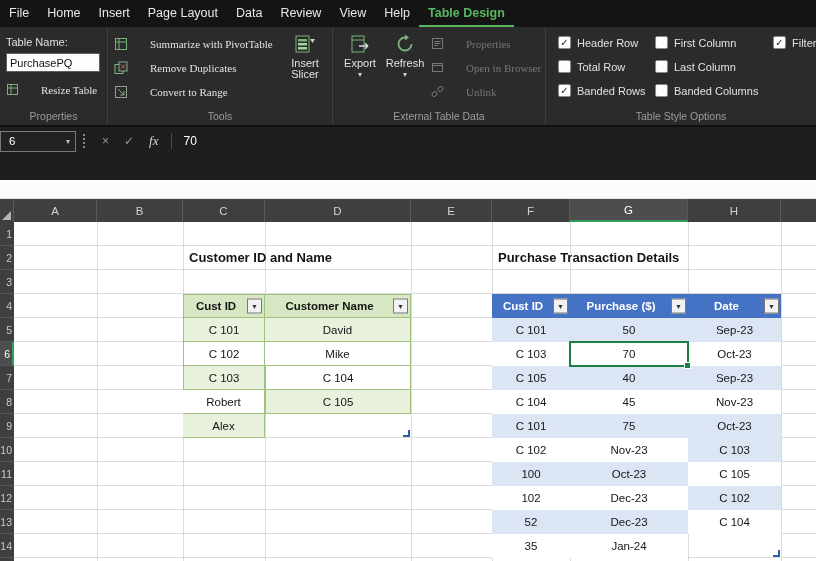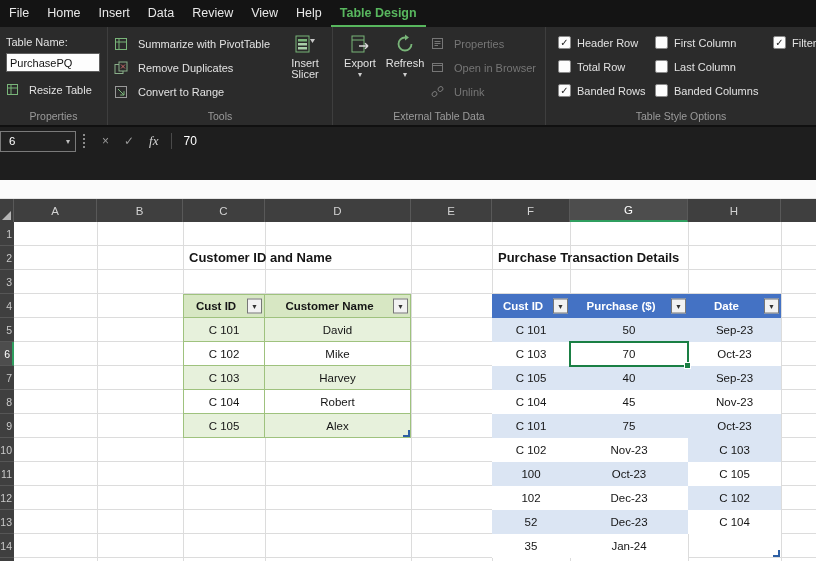--- a/index.html
+++ b/index.html
@@ -11,21 +11,21 @@
   .menubar{position:absolute;left:0;top:0;width:100%;height:27px;background:#141414;display:flex;}
   .mitem{display:flex;align-items:center;padding:0 9px;font-size:12.5px;color:#e8e8e8;border-bottom:2px solid transparent;white-space:nowrap;}
   .mitem.active{color:#58b75e;border-bottom-color:#58b75e;font-weight:600;}
 
   
   .ribbon{position:absolute;left:0;top:27px;width:100%;height:98px;background:#2b2b2b;}
   .rgroup{position:absolute;top:0;height:98px;border-right:1px solid #3e3e3e;}
   .g1{left:0;width:108px}.g2{left:108px;width:225px}.g3{left:333px;width:213px}.g4{left:546px;width:270px;border-right:none}
   .rgname{position:absolute;left:0;right:0;bottom:3px;text-align:center;font-size:10.5px;color:#9b9b9b;}
   .rtext{position:absolute;font-size:11px;color:#e2e2e2;white-space:nowrap;}
-  .rsmall{position:absolute;display:flex;align-items:center;gap:10px;height:17px;font-size:11px;color:#e2e2e2;white-space:nowrap;}
+  .rsmall{position:absolute;display:flex;align-items:center;gap:22px;height:17px;font-size:11px;color:#e2e2e2;white-space:nowrap;font-family:Liberation Serif, serif;}
   .rsmall.disabled{color:#767676}
   .r1{top:8px}.r2{top:32px}.r3{top:56px}
   .rinput{position:absolute;left:6px;top:26px;width:94px;height:19px;background:#fdfdfd;border:1px solid #5f5f5f;
           font-size:11px;color:#111;padding:0 3px;font-family:"Liberation Sans","DejaVu Sans",sans-serif;}
   .bigbtn{position:absolute;top:6px;display:flex;flex-direction:column;align-items:center;gap:2px;font-size:11px;color:#e2e2e2;text-align:center;}
   .caret{font-size:8px;line-height:7px;color:#cfcfcf}
   .cb{position:absolute;display:flex;align-items:center;gap:6px;font-size:11px;color:#e2e2e2;white-space:nowrap;}
   .cbbox{width:13px;height:13px;background:#fdfdfd;border:1px solid #8a8a8a;border-radius:2px;
          display:flex;align-items:center;justify-content:center;flex:0 0 auto;}
   .cbbox i{font-style:normal;font-size:10px;color:#1d1d1d;line-height:1}
@@ -98,20 +98,21 @@
 </style>
 </head>
 <body>
 
 <div class="page">
 
   <div class="menubar">
     <div class="mitem">File</div>
     <div class="mitem">Home</div>
     <div class="mitem">Insert</div>
+    <div class="mitem">Page Layout</div>
     <div class="mitem">Data</div>
     <div class="mitem">Review</div>
     <div class="mitem">View</div>
     <div class="mitem">Help</div>
     <div class="mitem active">Table Design</div>
   </div>
 
   <div class="ribbon">
 
     <div class="rgroup g1">
@@ -310,21 +311,20 @@
           <span>Customer Name</span>
           <span class="fbtn">
               <span>▼</span>
             </span>
         </div>
         <div class="gcell gband bl">C 101</div>
         <div class="gcell gband">David</div>
         <div class="gcell bl">C 102</div>
         <div class="gcell">Mike</div>
         <div class="gcell gband bl">C 103</div>
-        <div class="gcell gband">Harvey</div>
         <div class="gcell bl">C 104</div>
         <div class="gcell">Robert</div>
         <div class="gcell gband bl">C 105</div>
         <div class="gcell gband">Alex</div>
         <div class="tcorner"></div>
       </div>
 
       <div class="btable">
         <div class="bcell bhead">
           <span>Cust ID</span>

